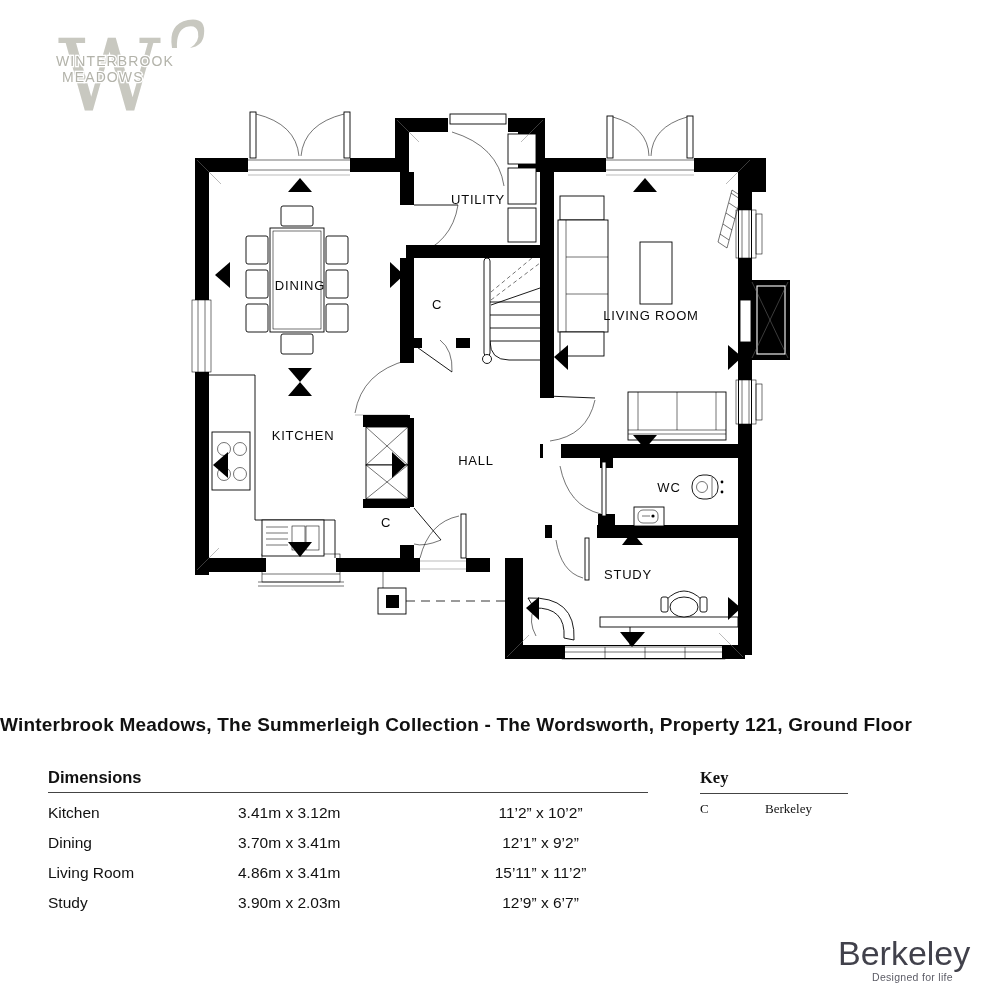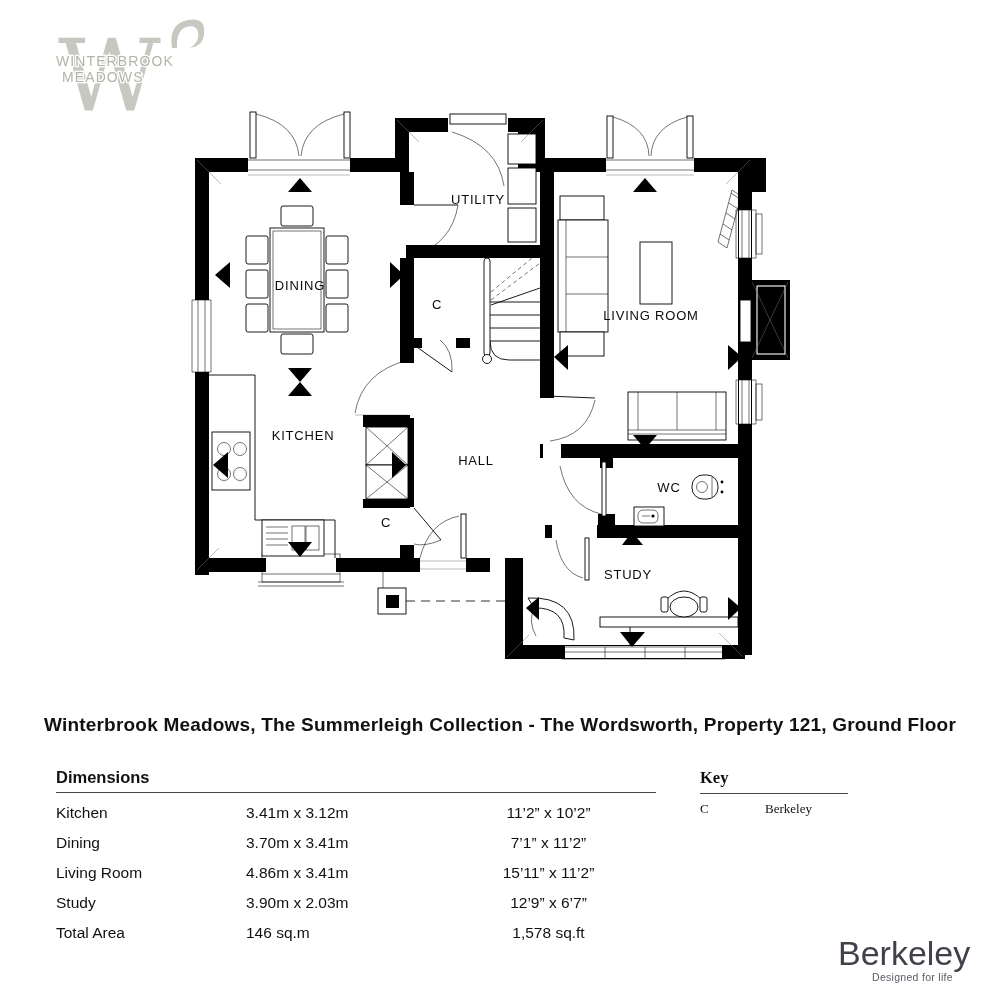--- a/index.html
+++ b/index.html
@@ -13,25 +13,25 @@
   .f{fill:#fff;stroke:#000;stroke-width:.9;}
   .ln{stroke:#000;stroke-width:.9;fill:none;}
   .thin{stroke:#000;stroke-width:.55;fill:none;}
   .tri{fill:#000;stroke:none;}
   .dash{stroke:#000;stroke-width:.8;stroke-dasharray:9 6;fill:none;}
   .wind{stroke:#000;stroke-width:.55;stroke-dasharray:4 3;fill:none;}
   .cm{stroke:#777;stroke-width:.5;fill:none;}
   .lbl{font-family:"Liberation Sans",sans-serif;font-size:13px;letter-spacing:.8px;fill:#0a0a0a;}
 
   
-  .plan-title{top:714px;left:0;width:1000px;text-align:center;
+  .plan-title{top:714px;left:0;width:1000px;
               font-size:19px;font-weight:bold;letter-spacing:.2px;}
 
   
-  .dims{top:768px;left:56px;width:600px;}
+  .dims{top:768px;left:48px;width:600px;}
   .block-head{font-size:16.5px;font-weight:bold;padding-bottom:5px;
               border-bottom:1.4px solid #444;}
   .dim-rows{margin-top:5px;}
   .dim-row{display:flex;height:30px;align-items:center;font-size:15.5px;}
   .dim-room{width:190px;}
   .dim-metric{width:195px;}
   .dim-imperial{flex:1;text-align:center;}
 
   
   .key{top:768px;left:700px;width:148px;font-family:Liberation Serif, serif;}
@@ -371,37 +371,32 @@
   <div class="block-head">Dimensions</div>
   <div class="dim-rows">
     <div class="dim-row">
       <span class="dim-room">Kitchen</span>
       <span class="dim-metric">3.41m x 3.12m</span>
       <span class="dim-imperial">11’2” x 10’2”</span>
     </div>
     <div class="dim-row">
       <span class="dim-room">Dining</span>
       <span class="dim-metric">3.70m x 3.41m</span>
-      <span class="dim-imperial">7’1” x 11’2”</span>
+      <span class="dim-imperial">12’1” x 9’2”</span>
     </div>
     <div class="dim-row">
       <span class="dim-room">Living Room</span>
       <span class="dim-metric">4.86m x 3.41m</span>
       <span class="dim-imperial">15’11” x 11’2”</span>
     </div>
     <div class="dim-row">
       <span class="dim-room">Study</span>
       <span class="dim-metric">3.90m x 2.03m</span>
       <span class="dim-imperial">12’9” x 6’7”</span>
     </div>
-    <div class="dim-row">
-      <span class="dim-room">Total Area</span>
-      <span class="dim-metric">146 sq.m</span>
-      <span class="dim-imperial">1,578 sq.ft</span>
-    </div>
   </div>
 </div>
 
 <div class="abs key">
   <div class="block-head">Key</div>
   <div class="key-row">
     <span class="key-symbol">C</span>
     <span>Berkeley</span>
   </div>
 </div>

